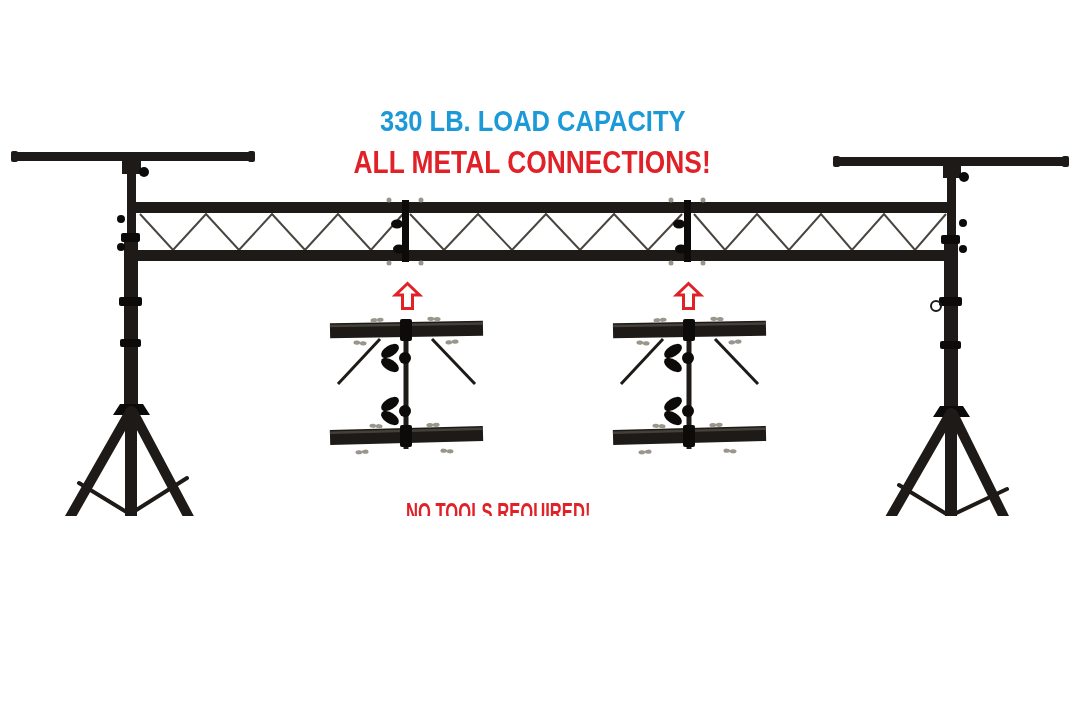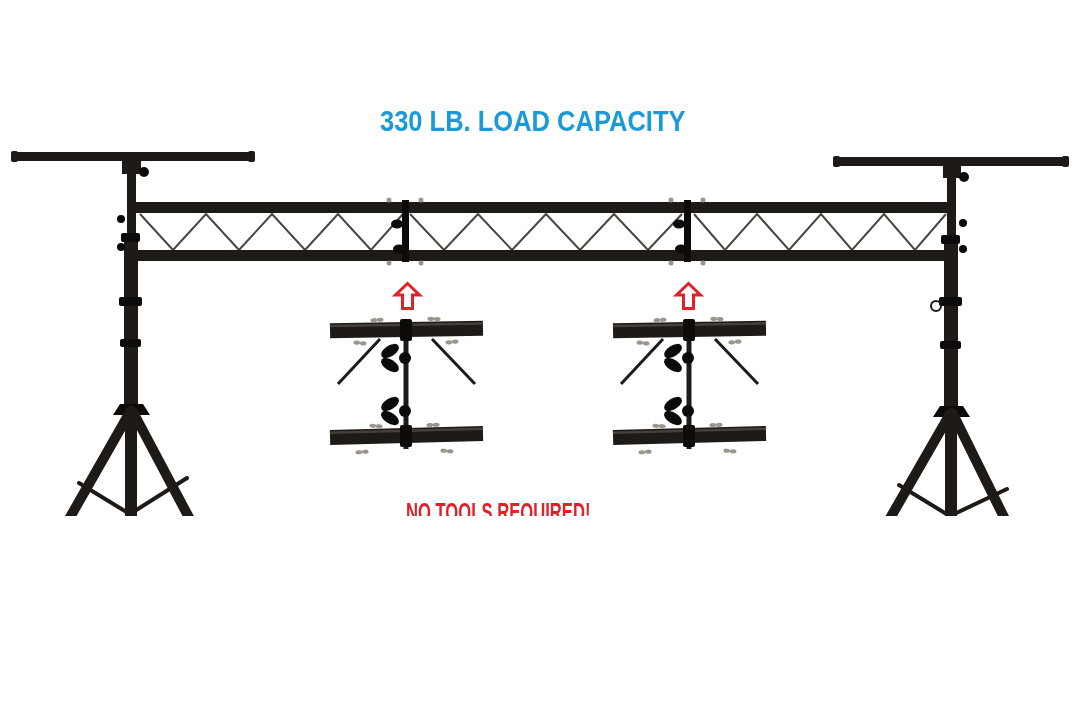--- a/index.html
+++ b/index.html
@@ -104,20 +104,23 @@
       <circle class="nut" cx="671" cy="200" r="2.5"></circle>
       <circle class="nut" cx="703" cy="200" r="2.5"></circle>
       <circle class="nut" cx="671" cy="263" r="2.5"></circle>
       <circle class="nut" cx="703" cy="263" r="2.5"></circle>
     </g>
   </svg>
 
   <div class="abs headline blue" style="left:283px;top:104px;width:500px;font-size:30px">
     <span class="sx85">330 LB. LOAD CAPACITY</span>
   </div>
+  <div class="abs headline red" style="left:282px;top:146px;width:500px;font-size:31px">
+    <span class="sx85">ALL METAL CONNECTIONS!</span>
+  </div>
 
   <div class="abs arrow" style="left:394px;top:282px">
     <svg width="27" height="28" viewBox="0 0 27 28">
         <path d="M13.5,1.5 L25.5,13 H18.5 V26.5 H8.5 V13 H1.5 Z"></path>
       </svg>
   </div>
   <div class="abs arrow" style="left:675px;top:282px">
     <svg width="27" height="28" viewBox="0 0 27 28">
         <path d="M13.5,1.5 L25.5,13 H18.5 V26.5 H8.5 V13 H1.5 Z"></path>
       </svg>

